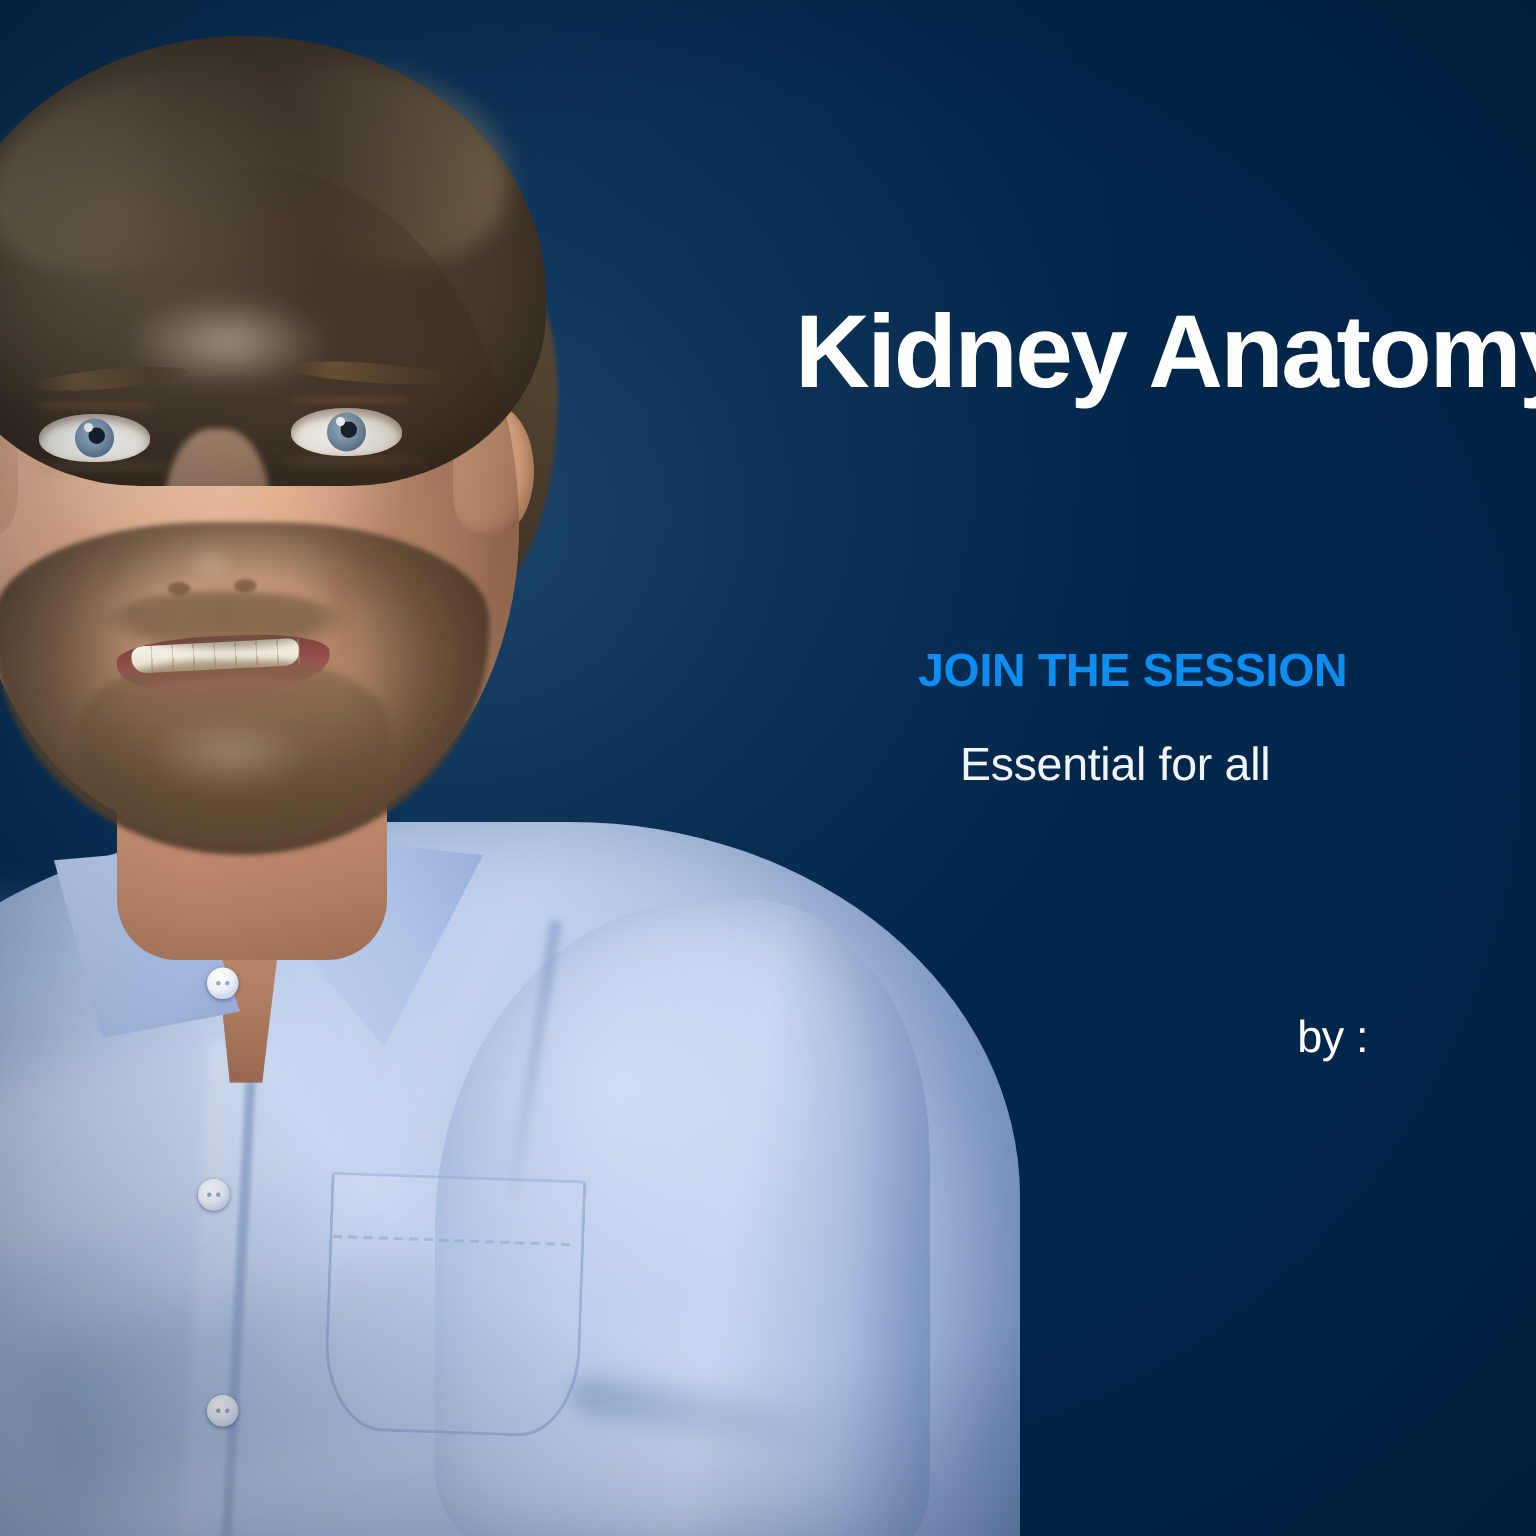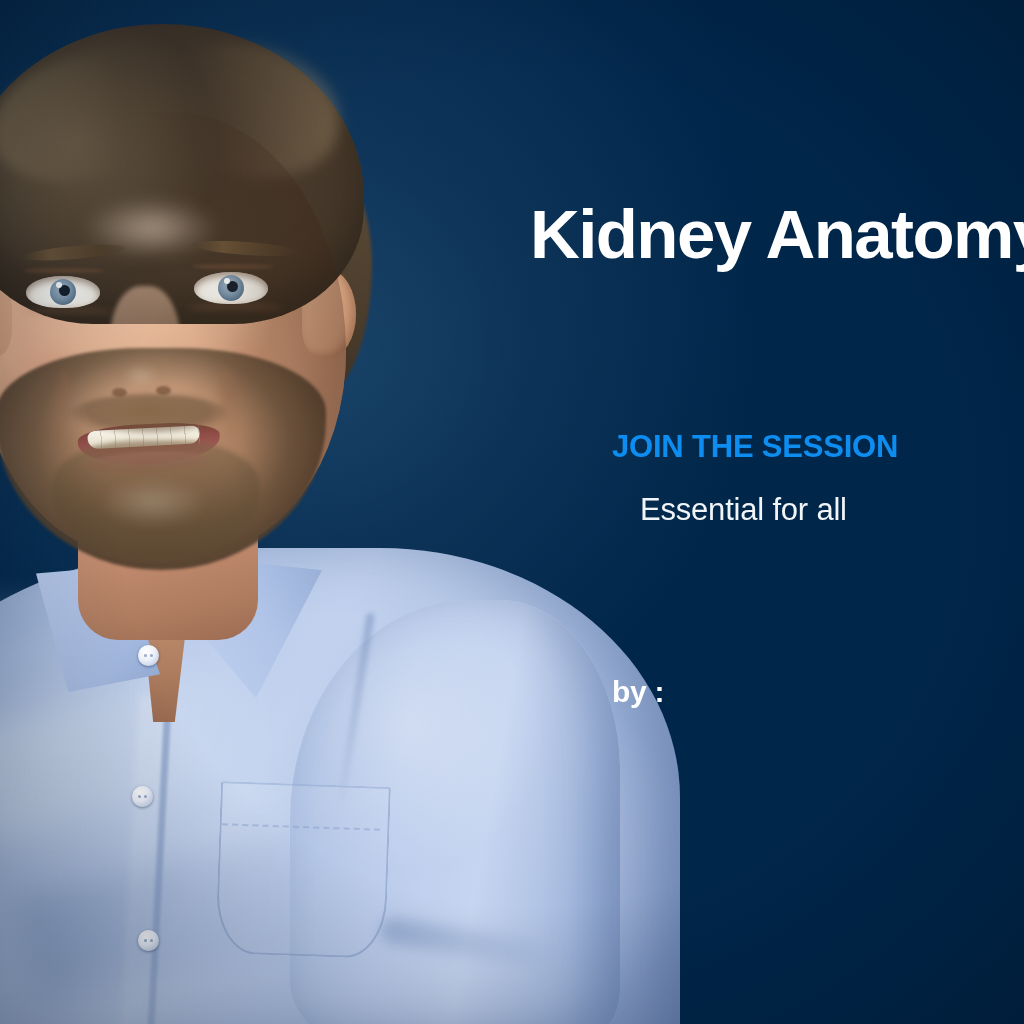--- a/index.html
+++ b/index.html
@@ -622,23 +622,23 @@
     color: #f2f5f8;
     line-height: 1.36;
     letter-spacing: -0.2px;
     margin-left: 28px;
   }
   .byline {
     position: absolute;
     left: 0;
     top: 668px;
     width: 300px;
-    text-align: left;
+    text-align: right;
     color: #ffffff;
-    font-weight: 700;
+    font-weight: 400;
     font-size: 30px;
     line-height: 1.58;
     letter-spacing: -0.3px;
   }
   .byline-name {
     display: block;
     font-size: 33px;
   }
 </style>
 </head>

